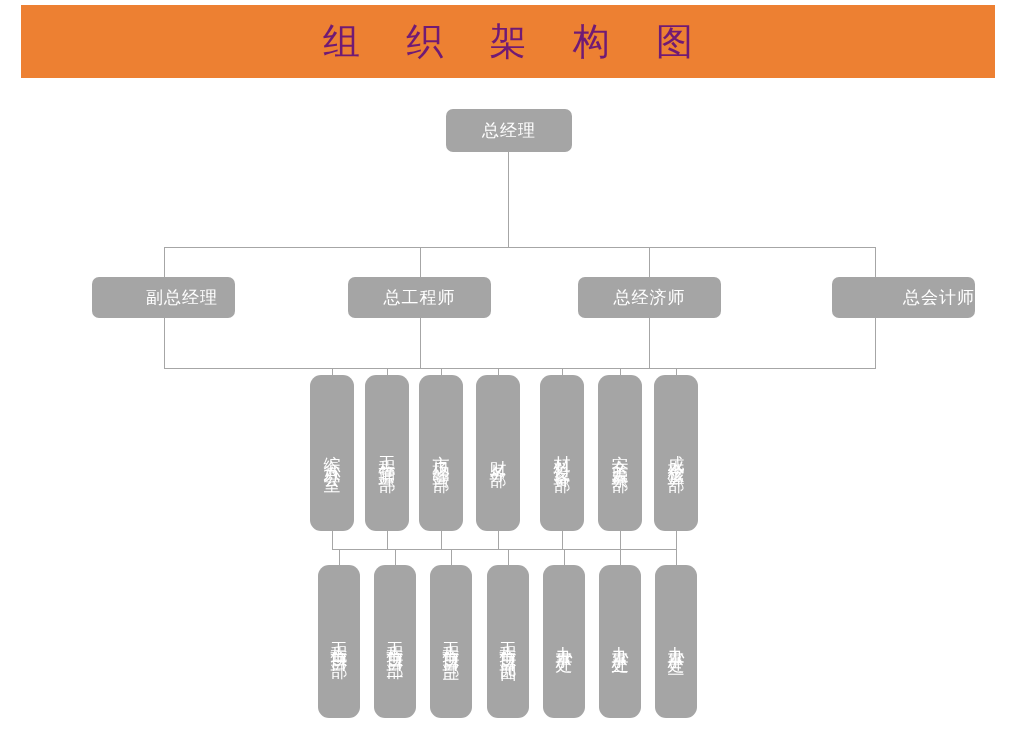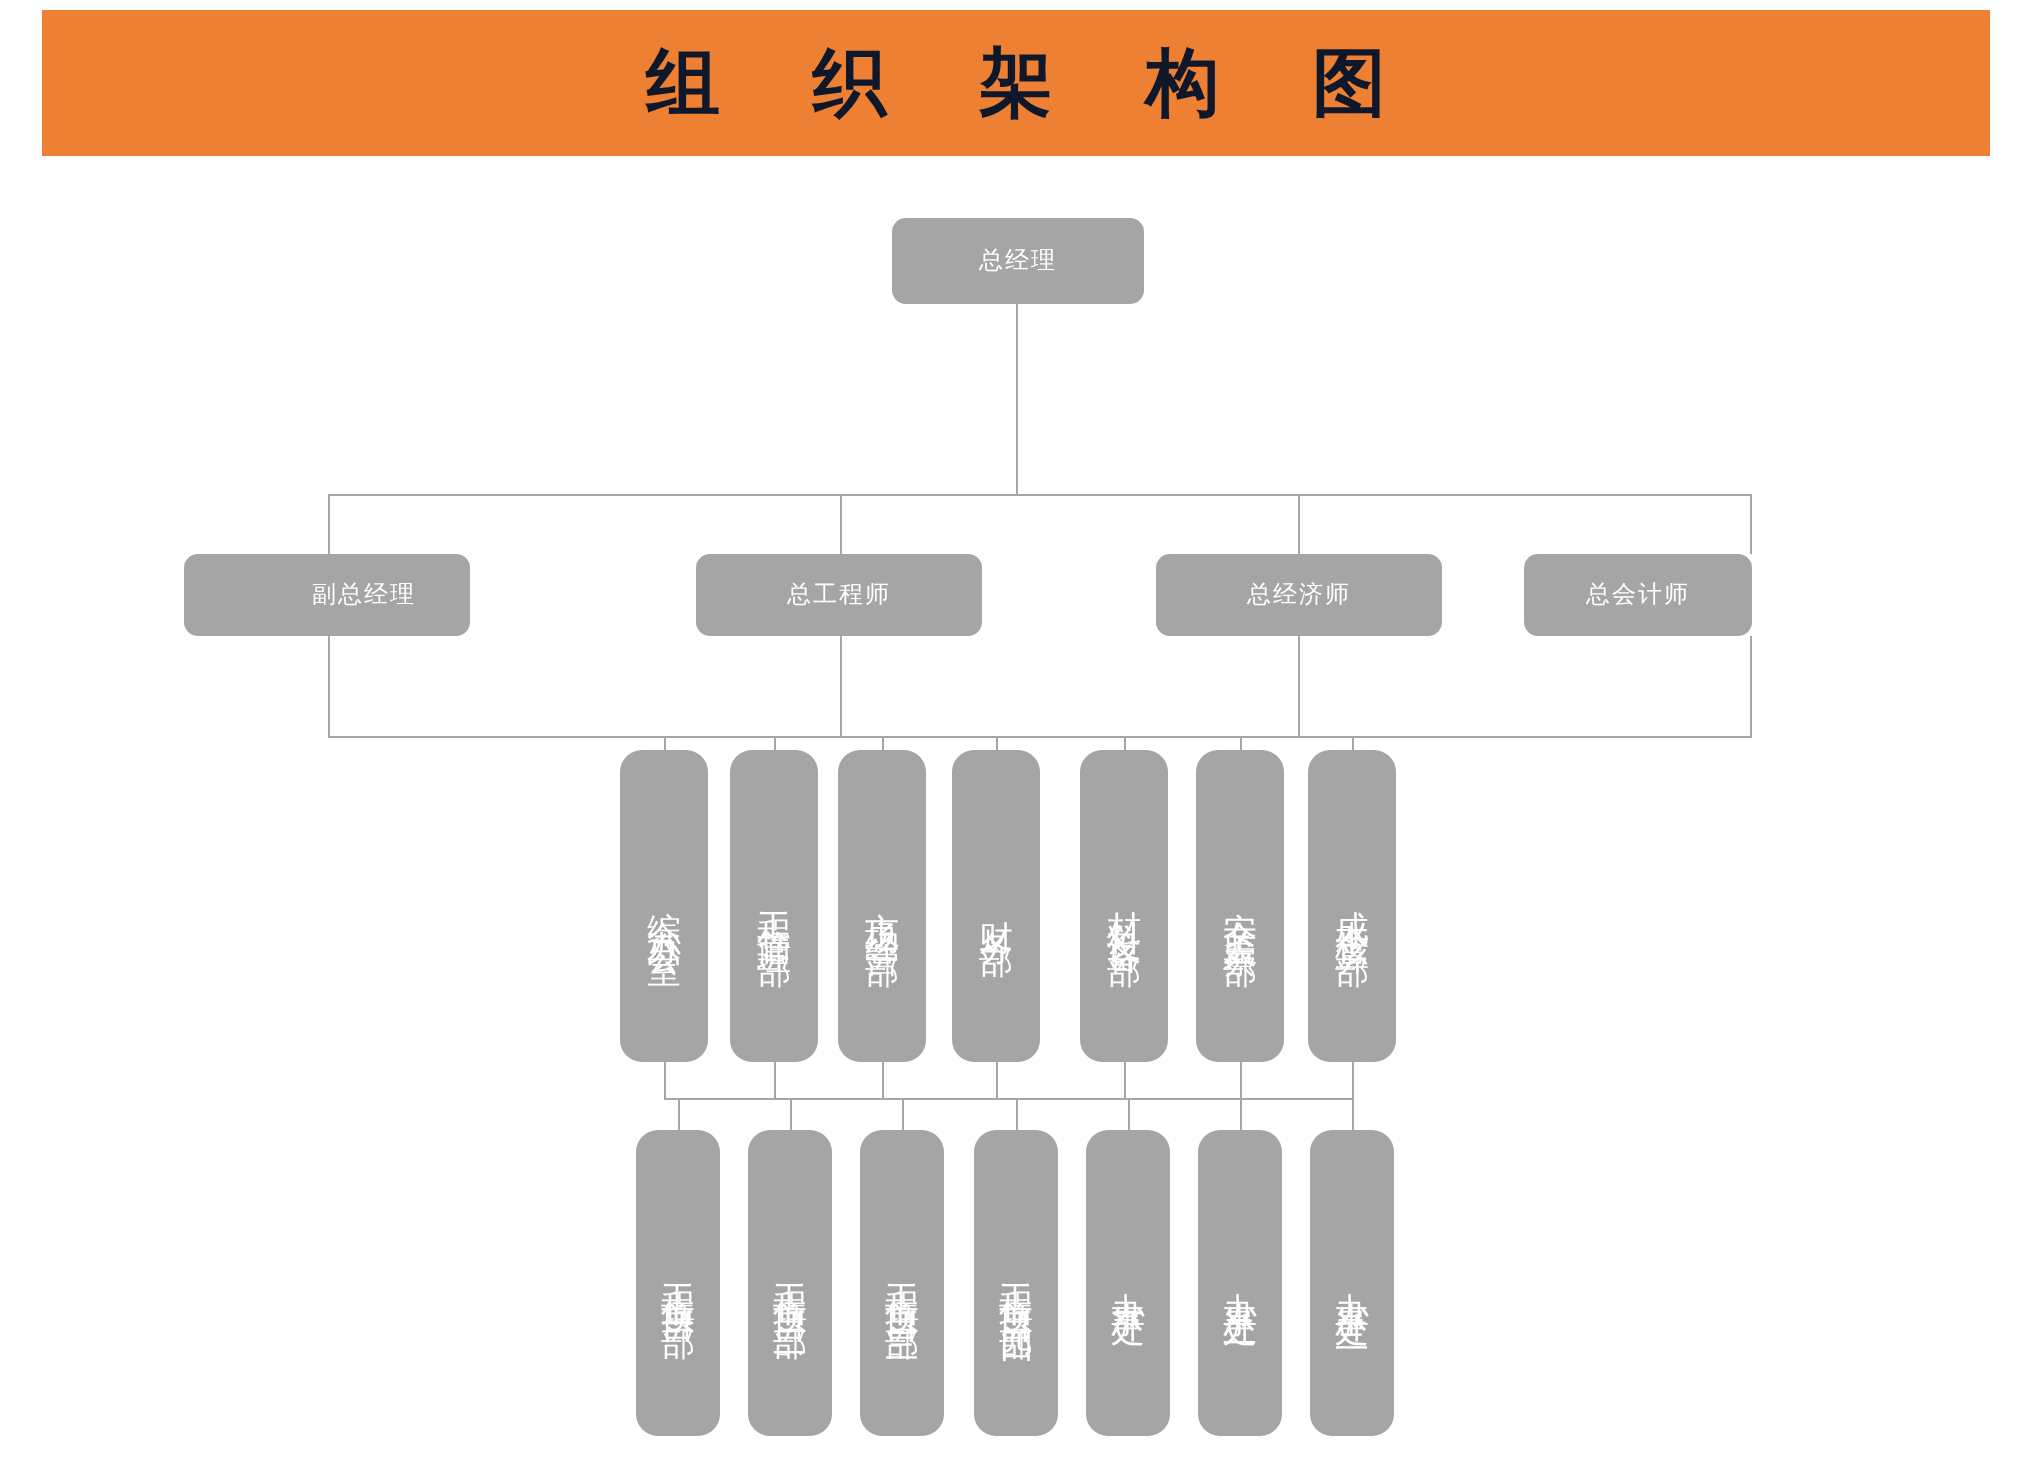--- a/index.html
+++ b/index.html
@@ -11,37 +11,37 @@
   }
   #stage{position:relative;width:1013px;height:732px;}
 
   
   .banner{
     position:absolute;left:21px;top:5px;width:974px;height:73px;
     background:#ED8032;
     display:flex;align-items:center;justify-content:center;
   }
   .banner-text{
-    color:#0f172a;font-size:37px;letter-spacing:18px;
-    text-indent:18px;font-weight:700;line-height:1;
+    color:#701a75;font-size:37px;letter-spacing:18px;
+    text-indent:18px;font-weight:400;line-height:1;
     white-space:nowrap;
   }
 
   
   .node{
     position:absolute;
     background:#A5A5A5;
     color:#ffffff;
     display:flex;align-items:center;justify-content:center;
     box-sizing:border-box;
     text-align:center;
   }
   .node.h{
     border-radius:7px;
-    font-size:12px;
+    font-size:17px;
     letter-spacing:1px;
   }
   .node.v{
     border-radius:11px;
     font-size:17px;
     writing-mode:vertical-rl;
     text-orientation:upright;
     letter-spacing:5px;
     padding-top:2px;
   }
@@ -73,21 +73,21 @@
 
   <div class="node h" style="left:92px;top:277px;width:143px;height:41px;padding-left:37px;">
     <span>副总经理</span>
   </div>
   <div class="node h" style="left:348px;top:277px;width:143px;height:41px;">
     <span>总工程师</span>
   </div>
   <div class="node h" style="left:578px;top:277px;width:143px;height:41px;">
     <span>总经济师</span>
   </div>
-  <div class="node h" style="left:762px;top:277px;width:114px;height:41px;">
+  <div class="node h" style="left:832px;top:277px;width:143px;height:41px;justify-content:flex-end;">
     <span>总会计师</span>
   </div>
 
   <div class="ln v" style="left:164px;top:318px;height:50px;"></div>
   <div class="ln v" style="left:420px;top:318px;height:50px;"></div>
   <div class="ln v" style="left:649px;top:318px;height:50px;"></div>
   <div class="ln v" style="left:875px;top:318px;height:50px;"></div>
   <div class="ln h" style="left:164px;top:368px;width:712px;"></div>
 
   <div class="ln v" style="left:332px;top:368px;height:8px;"></div>

